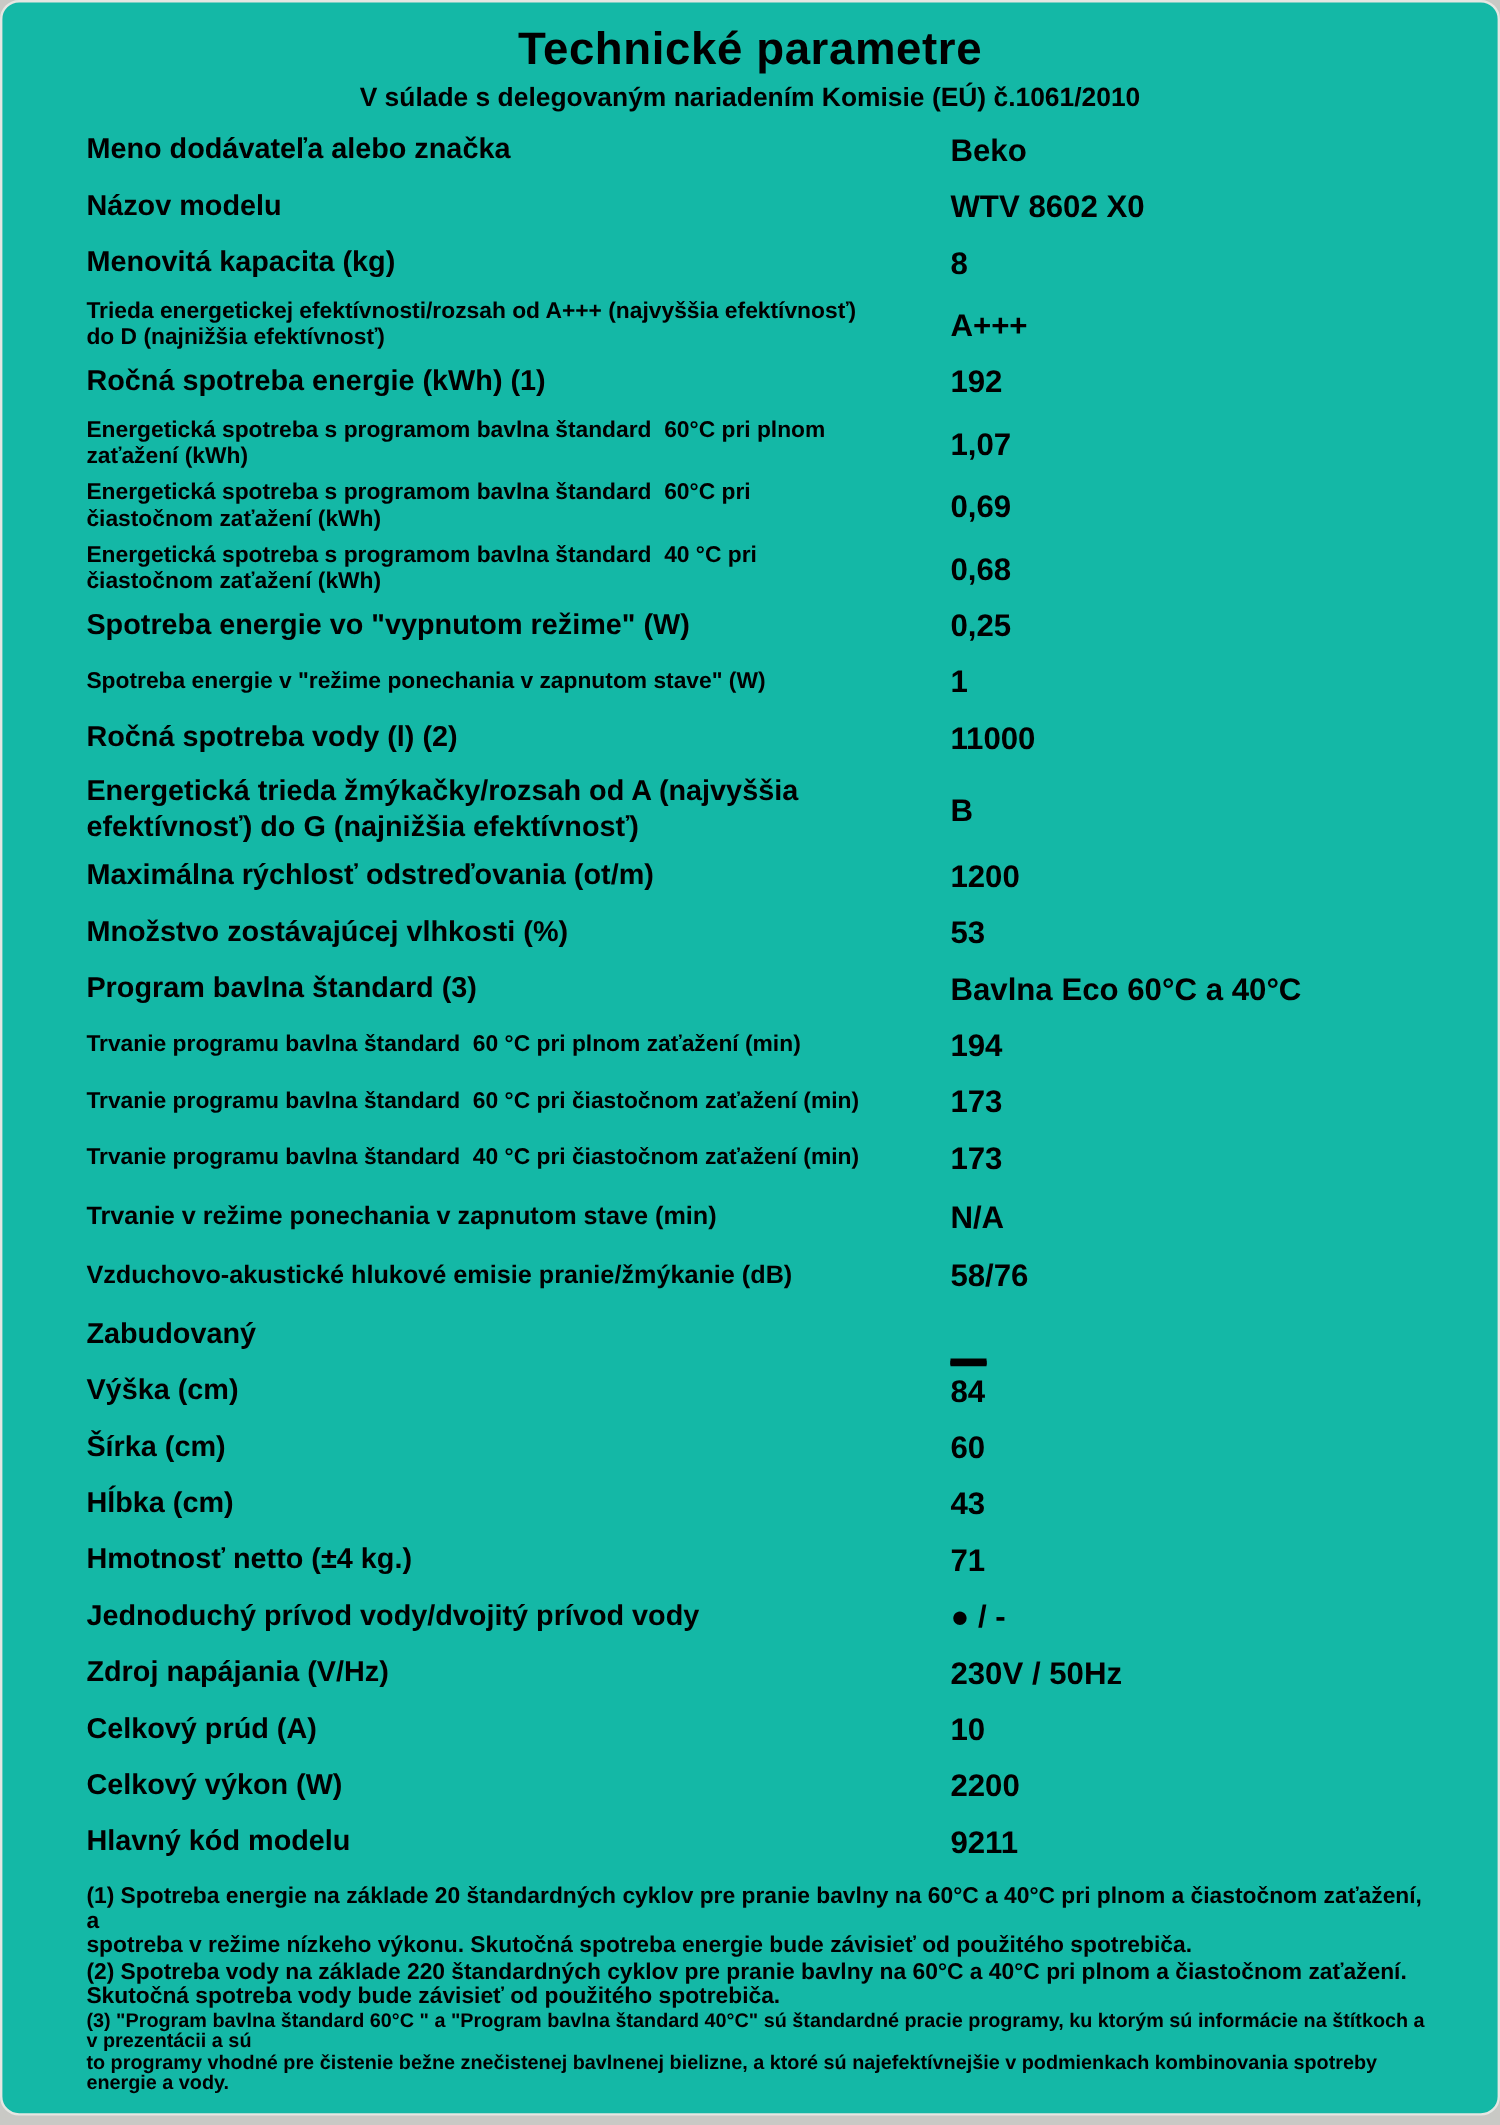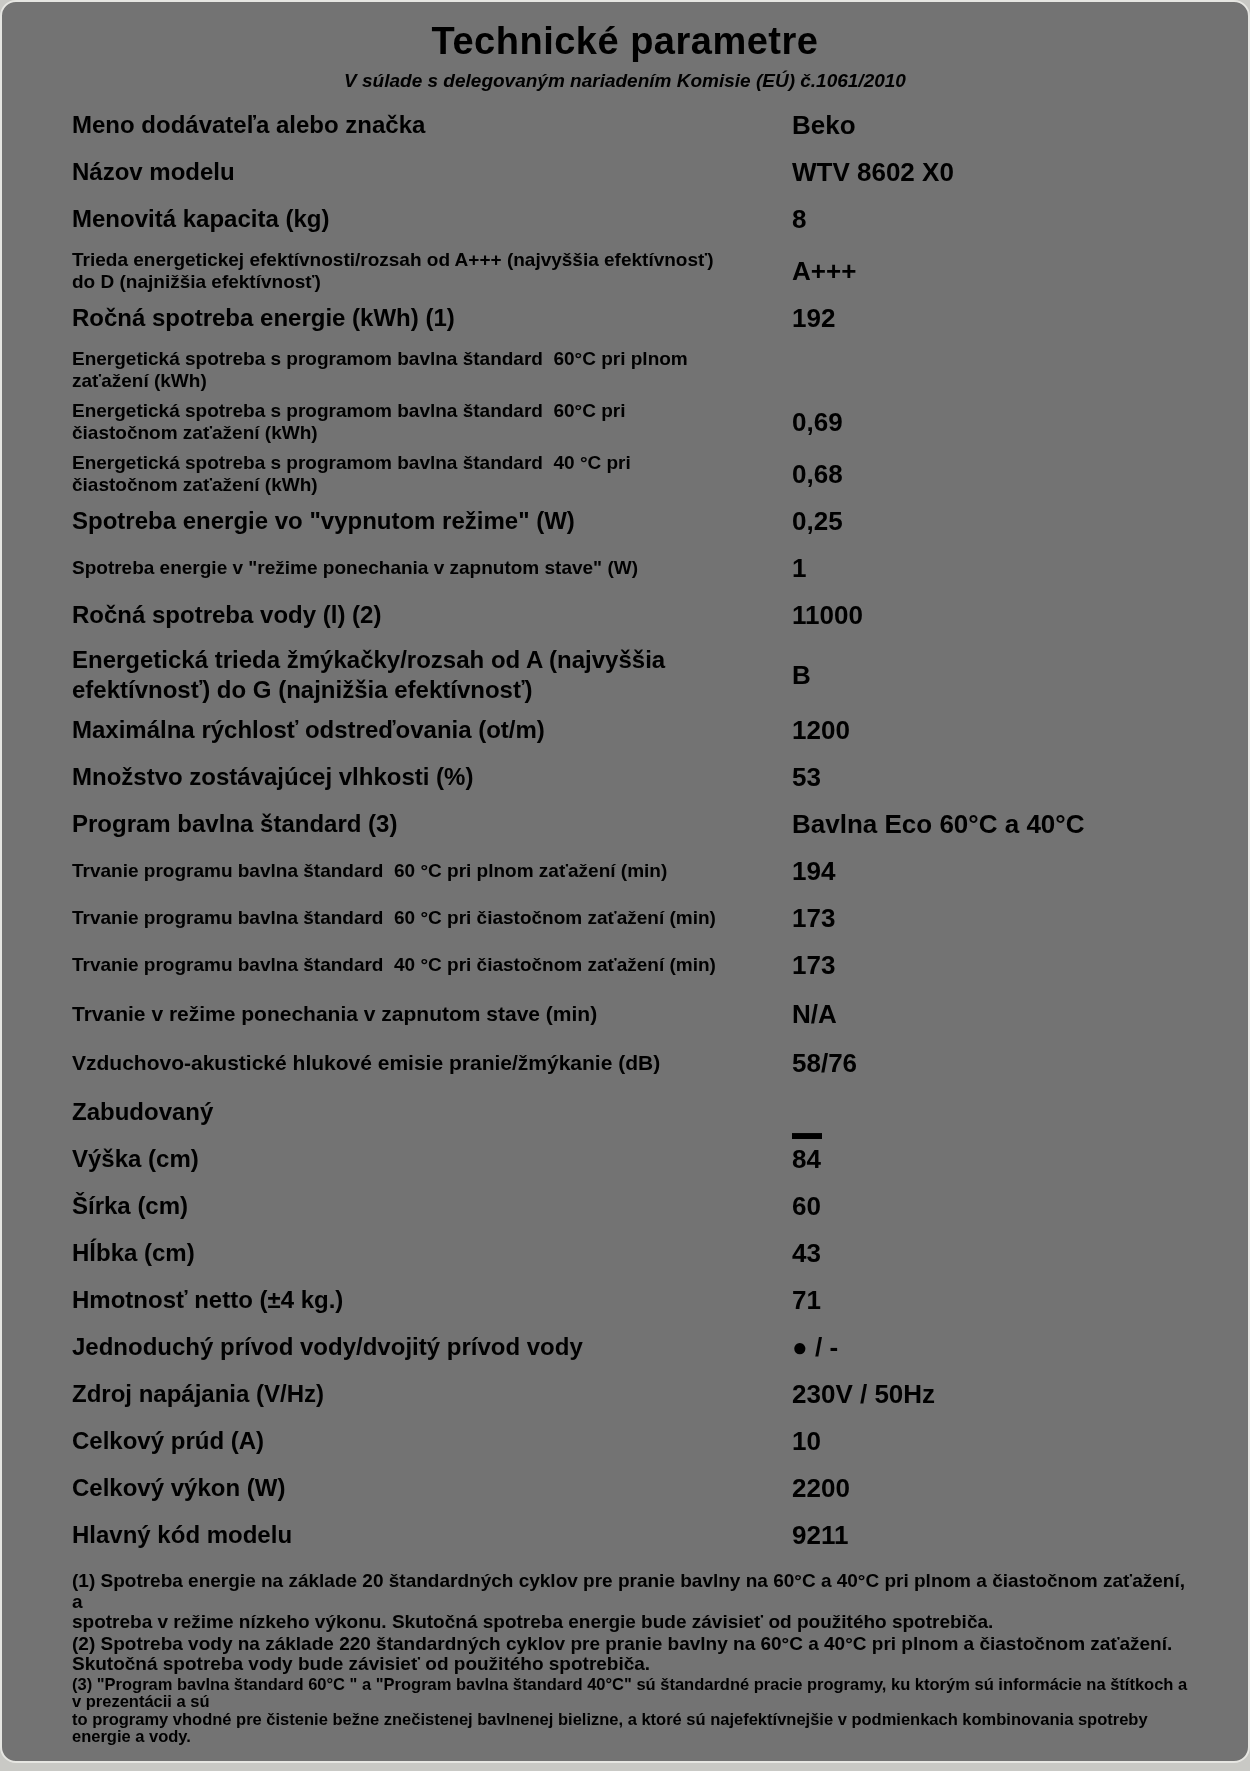--- a/index.html
+++ b/index.html
@@ -6,28 +6,28 @@
   html, body {
     width: 1250px;
     font-family: "Liberation Sans", sans-serif;
     font-weight: bold;
     color: #000;
   }
   body { background: #c9c9c5; height: 1771px; overflow: hidden; }
   .page {
     width: 1250px;
     height: 1763px;
-    background: #737373;
+    background: #14b8a6;
     border: 2px solid #e6e6e2;
     border-radius: 16px;
     overflow: hidden;
   }
   .doc-header { padding-top: 18px; text-align: center; }
   .doc-title { font-size: 38px; line-height: 42px; letter-spacing: 0.5px; }
-  .doc-subtitle { font-size: 19px; line-height: 30px; margin-top: 4px; font-style: italic; }
+  .doc-subtitle { font-size: 22px; line-height: 30px; margin-top: 4px; }
 
   .spec-table { margin-top: 12px; }
   .row {
     display: flex;
     align-items: center;
     padding: 0 44px 0 70px;
     min-height: 33px;
     margin-bottom: 14px;
   }
   .label {
@@ -96,20 +96,21 @@
 do D (najnižšia efektívnosť)</div>
         <div class="value">A+++</div>
       </div>
     <div class="row">
         <div class="label">Ročná spotreba energie (kWh) (1)</div>
         <div class="value">192</div>
       </div>
     <div class="row two-sm">
         <div class="label sm">Energetická spotreba s programom bavlna štandard  60°C pri plnom
 zaťažení (kWh)</div>
+        <div class="value">1,07</div>
       </div>
     <div class="row two-sm">
         <div class="label sm">Energetická spotreba s programom bavlna štandard  60°C pri
 čiastočnom zaťažení (kWh)</div>
         <div class="value">0,69</div>
       </div>
     <div class="row two-sm">
         <div class="label sm">Energetická spotreba s programom bavlna štandard  40 °C pri
 čiastočnom zaťažení (kWh)</div>
         <div class="value">0,68</div>

